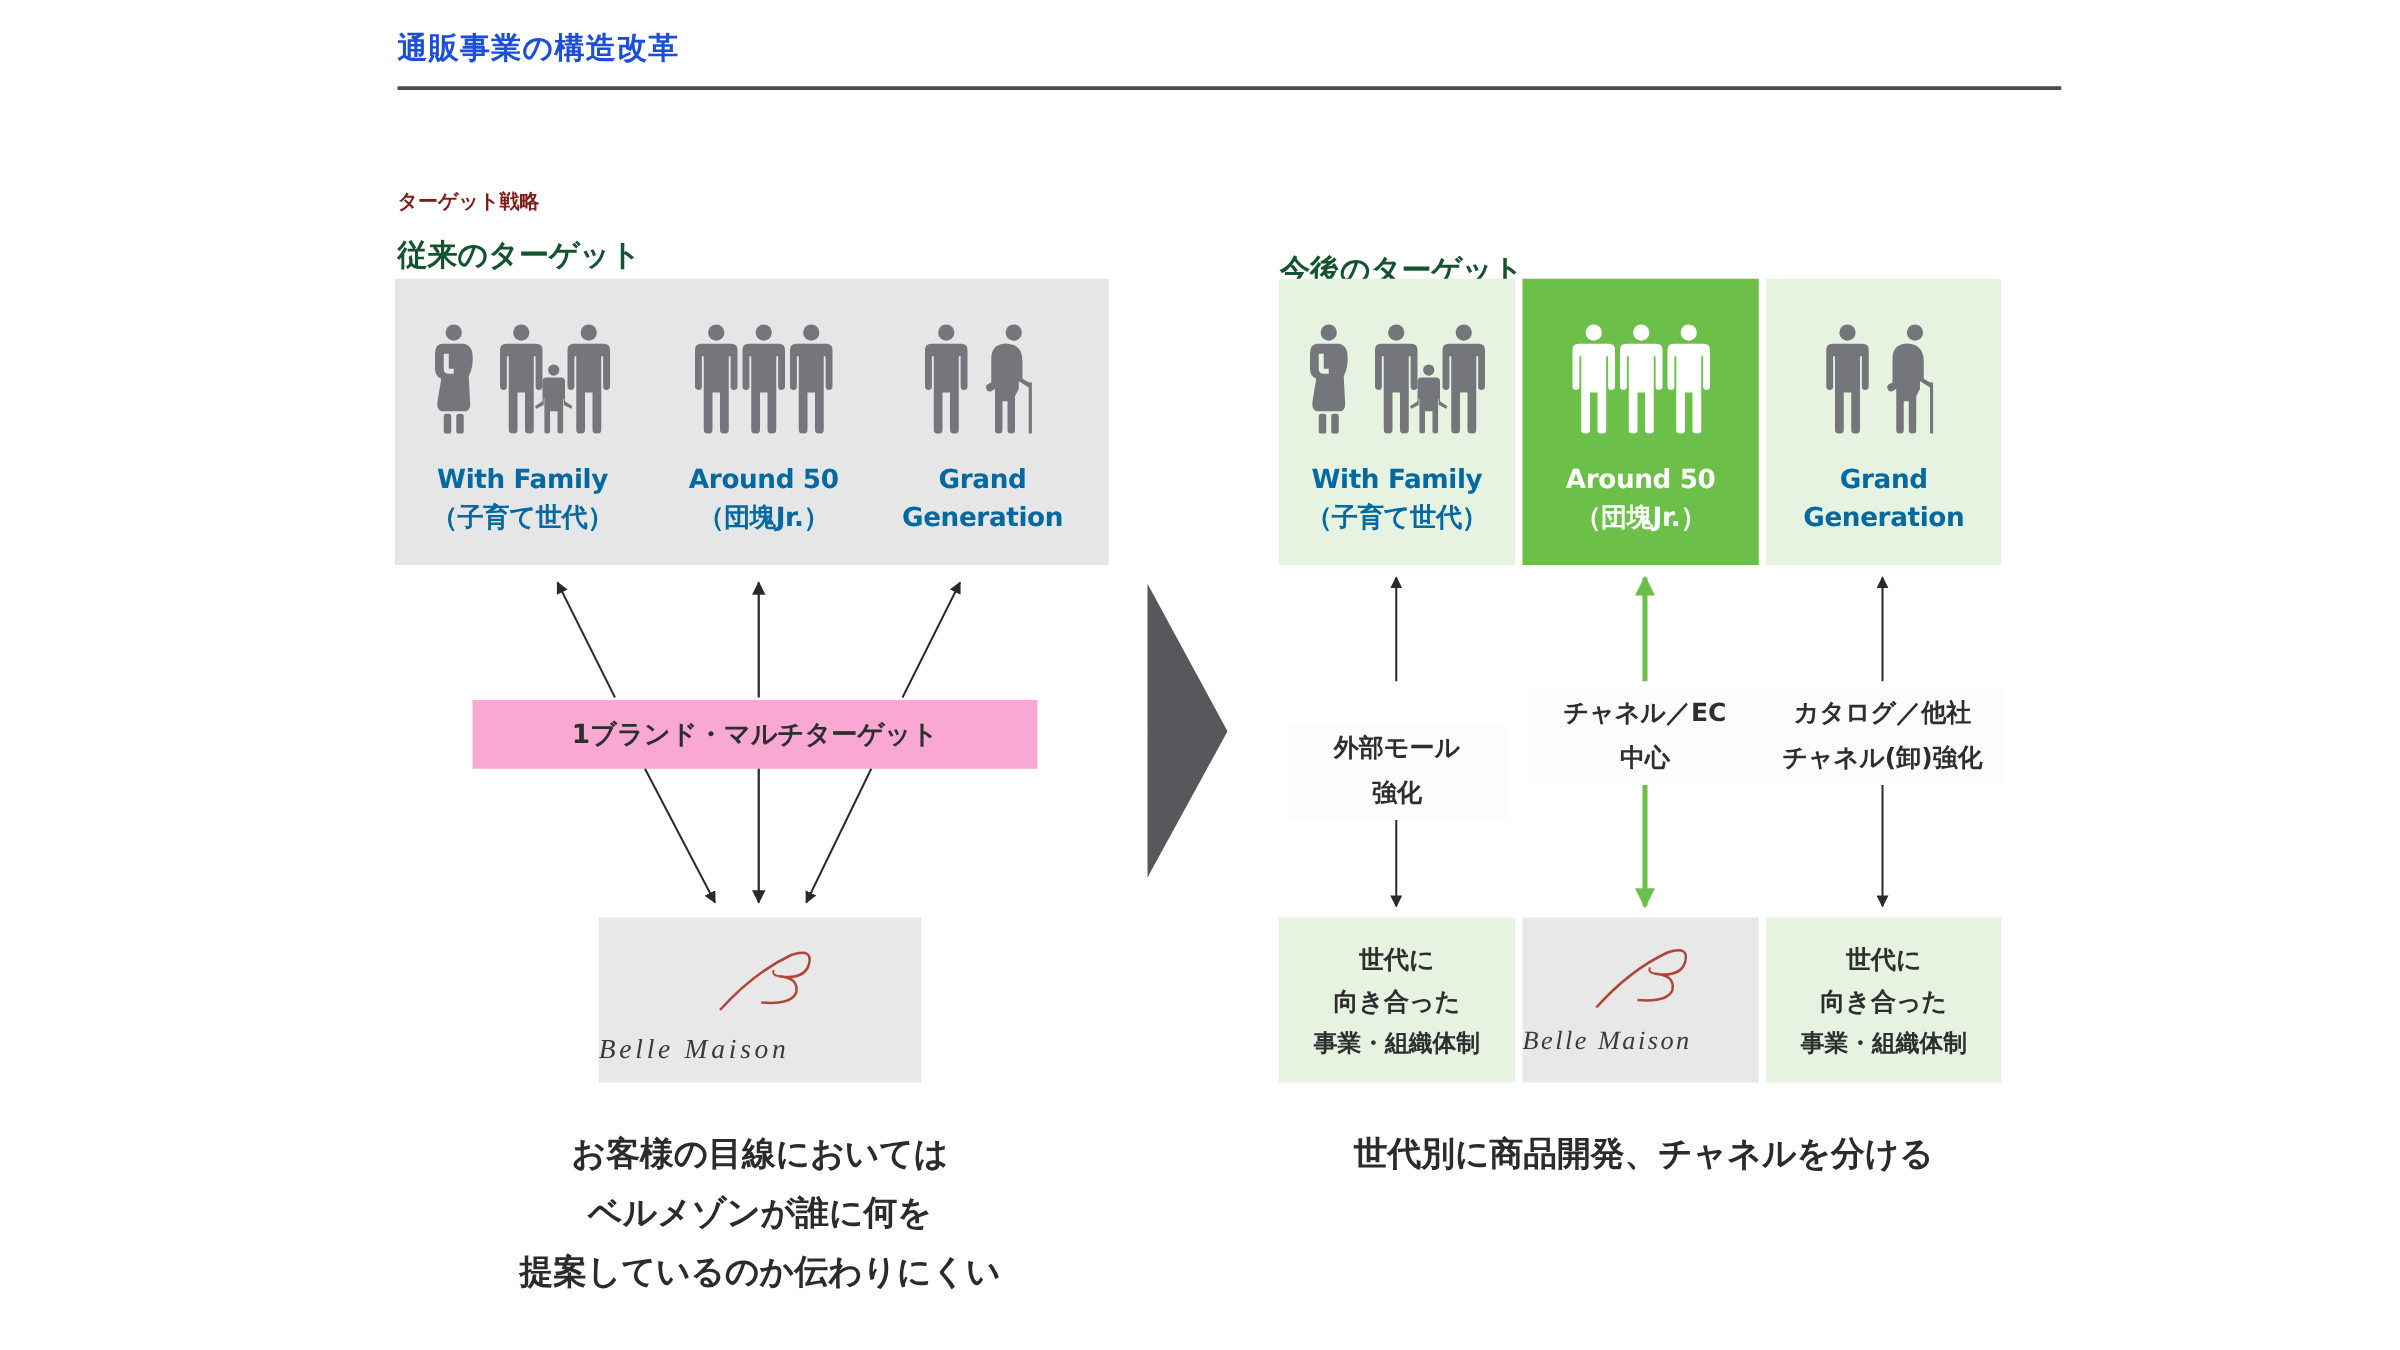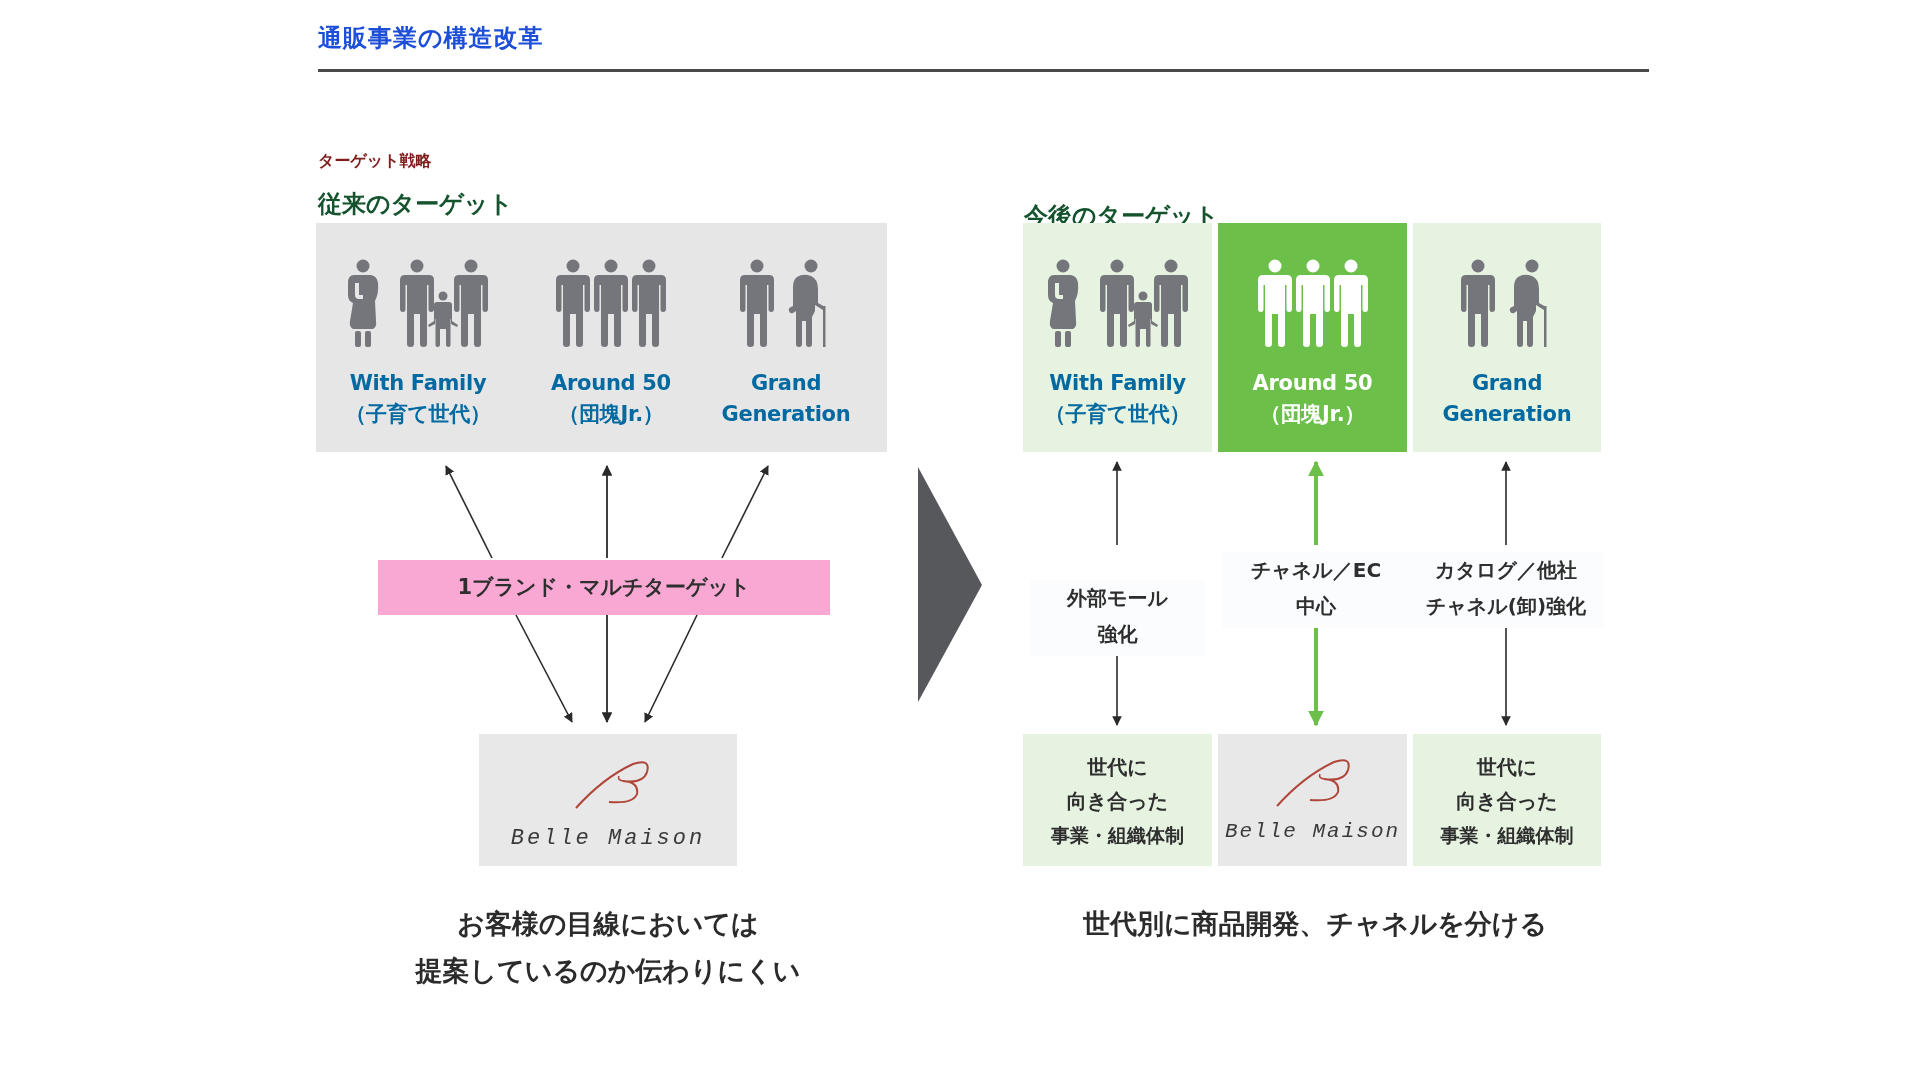--- a/index.html
+++ b/index.html
@@ -29,22 +29,22 @@
   .icon-row { position: absolute; left: 0; right: 0; top: 36px; height: 88px; display: flex; justify-content: center; }
   .center-band {
     background: #f9a8d4; text-align: center; font-weight: bold; font-size: 21px; color: #2e2e2e;
   }
   .chan-label {
     text-align: center; font-weight: bold; font-size: 20px; line-height: 36px; color: #2e2e2e;
     background: #fbfcfd;
   }
   .bm-box { background: #e8e8e8; }
   .bm-text {
-    position: absolute; left: 0; right: 0; text-align: center;
-    font-family: Liberation Mono, monospace; font-style: italic;
+    position: absolute; left: 0; right: 0; 
+    font-family: Liberation Serif, serif; font-style: italic;
     font-size: 22px; letter-spacing: 3px; color: #3a3a3a;
   }
   .bottom-box-text {
     position: absolute; left: 0; right: 0; top: 16px; text-align: center;
     font-weight: bold; font-size: 20px; line-height: 34px; color: #2e2e2e;
   }
   .caption {
     text-align: center; font-weight: bold; font-size: 27px; line-height: 47px; color: #2b2b2b;
   }
   svg.arrows { position: absolute; left: 0; top: 0; }
@@ -161,20 +161,21 @@
 <div class="abs bm-box" style="left:479px; top:734px; width:258px; height:132px;">
   <svg class="abs" style="left:94px; top:22px;" width="80" height="56" viewBox="0 0 80 56">
     <path d="M3 52 Q30 22 60 8 Q78 2 74 16 Q70 28 50 25 Q66 26 64 38 Q60 48 36 46" fill="none" stroke="#b0463a" stroke-width="2"></path>
     <path d="M50 25 Q44 24 46 20" fill="none" stroke="#b0463a" stroke-width="1.6"></path>
   </svg>
   <div class="bm-text" style="top:92px;">Belle Maison</div>
 </div>
 
 <div class="abs caption" style="left:318px; top:900px; width:580px;">
   <div>お客様の目線においては</div>
+  <div>ベルメゾンが誰に何を</div>
   <div>提案しているのか伝わりにくい</div>
 </div>
 
 <div class="abs seg-light" style="left:1023px; top:223px; width:189px; height:229px;">
   <div class="icon-row">
     <svg width="146" height="88" viewBox="0 0 146 88" fill="#75767b">
       <use href="#sym-pregnant" x="0" y="0" width="36" height="88"></use>
       <use href="#sym-man" x="54" y="0" width="36" height="88"></use>
       <use href="#sym-child" x="80" y="32" width="36" height="56"></use>
       <use href="#sym-man" x="108" y="0" width="36" height="88"></use>

